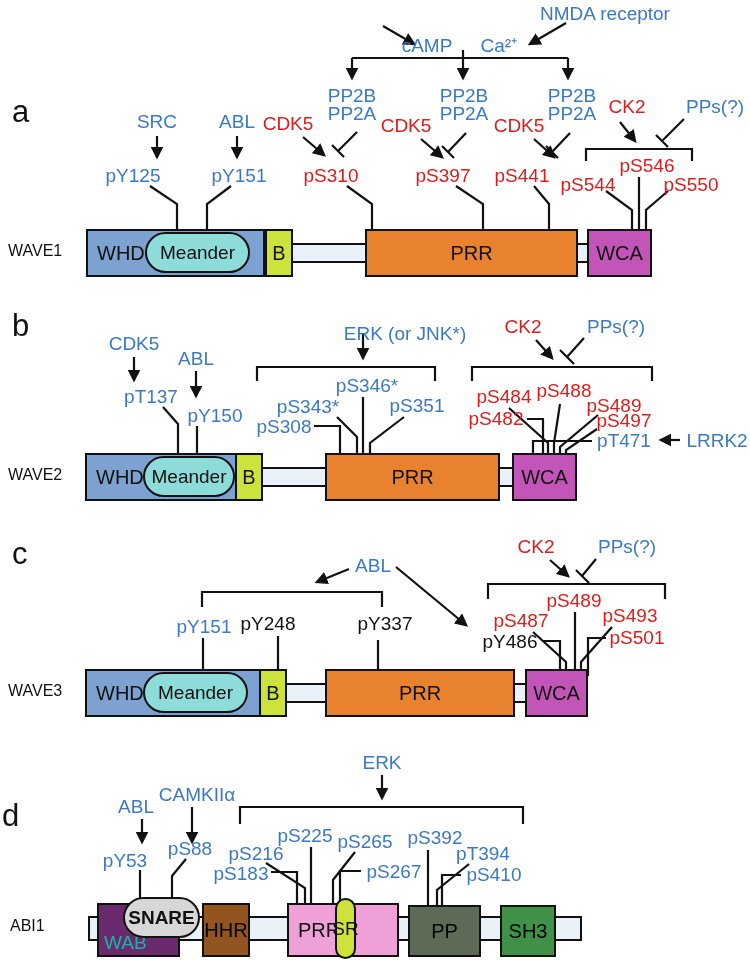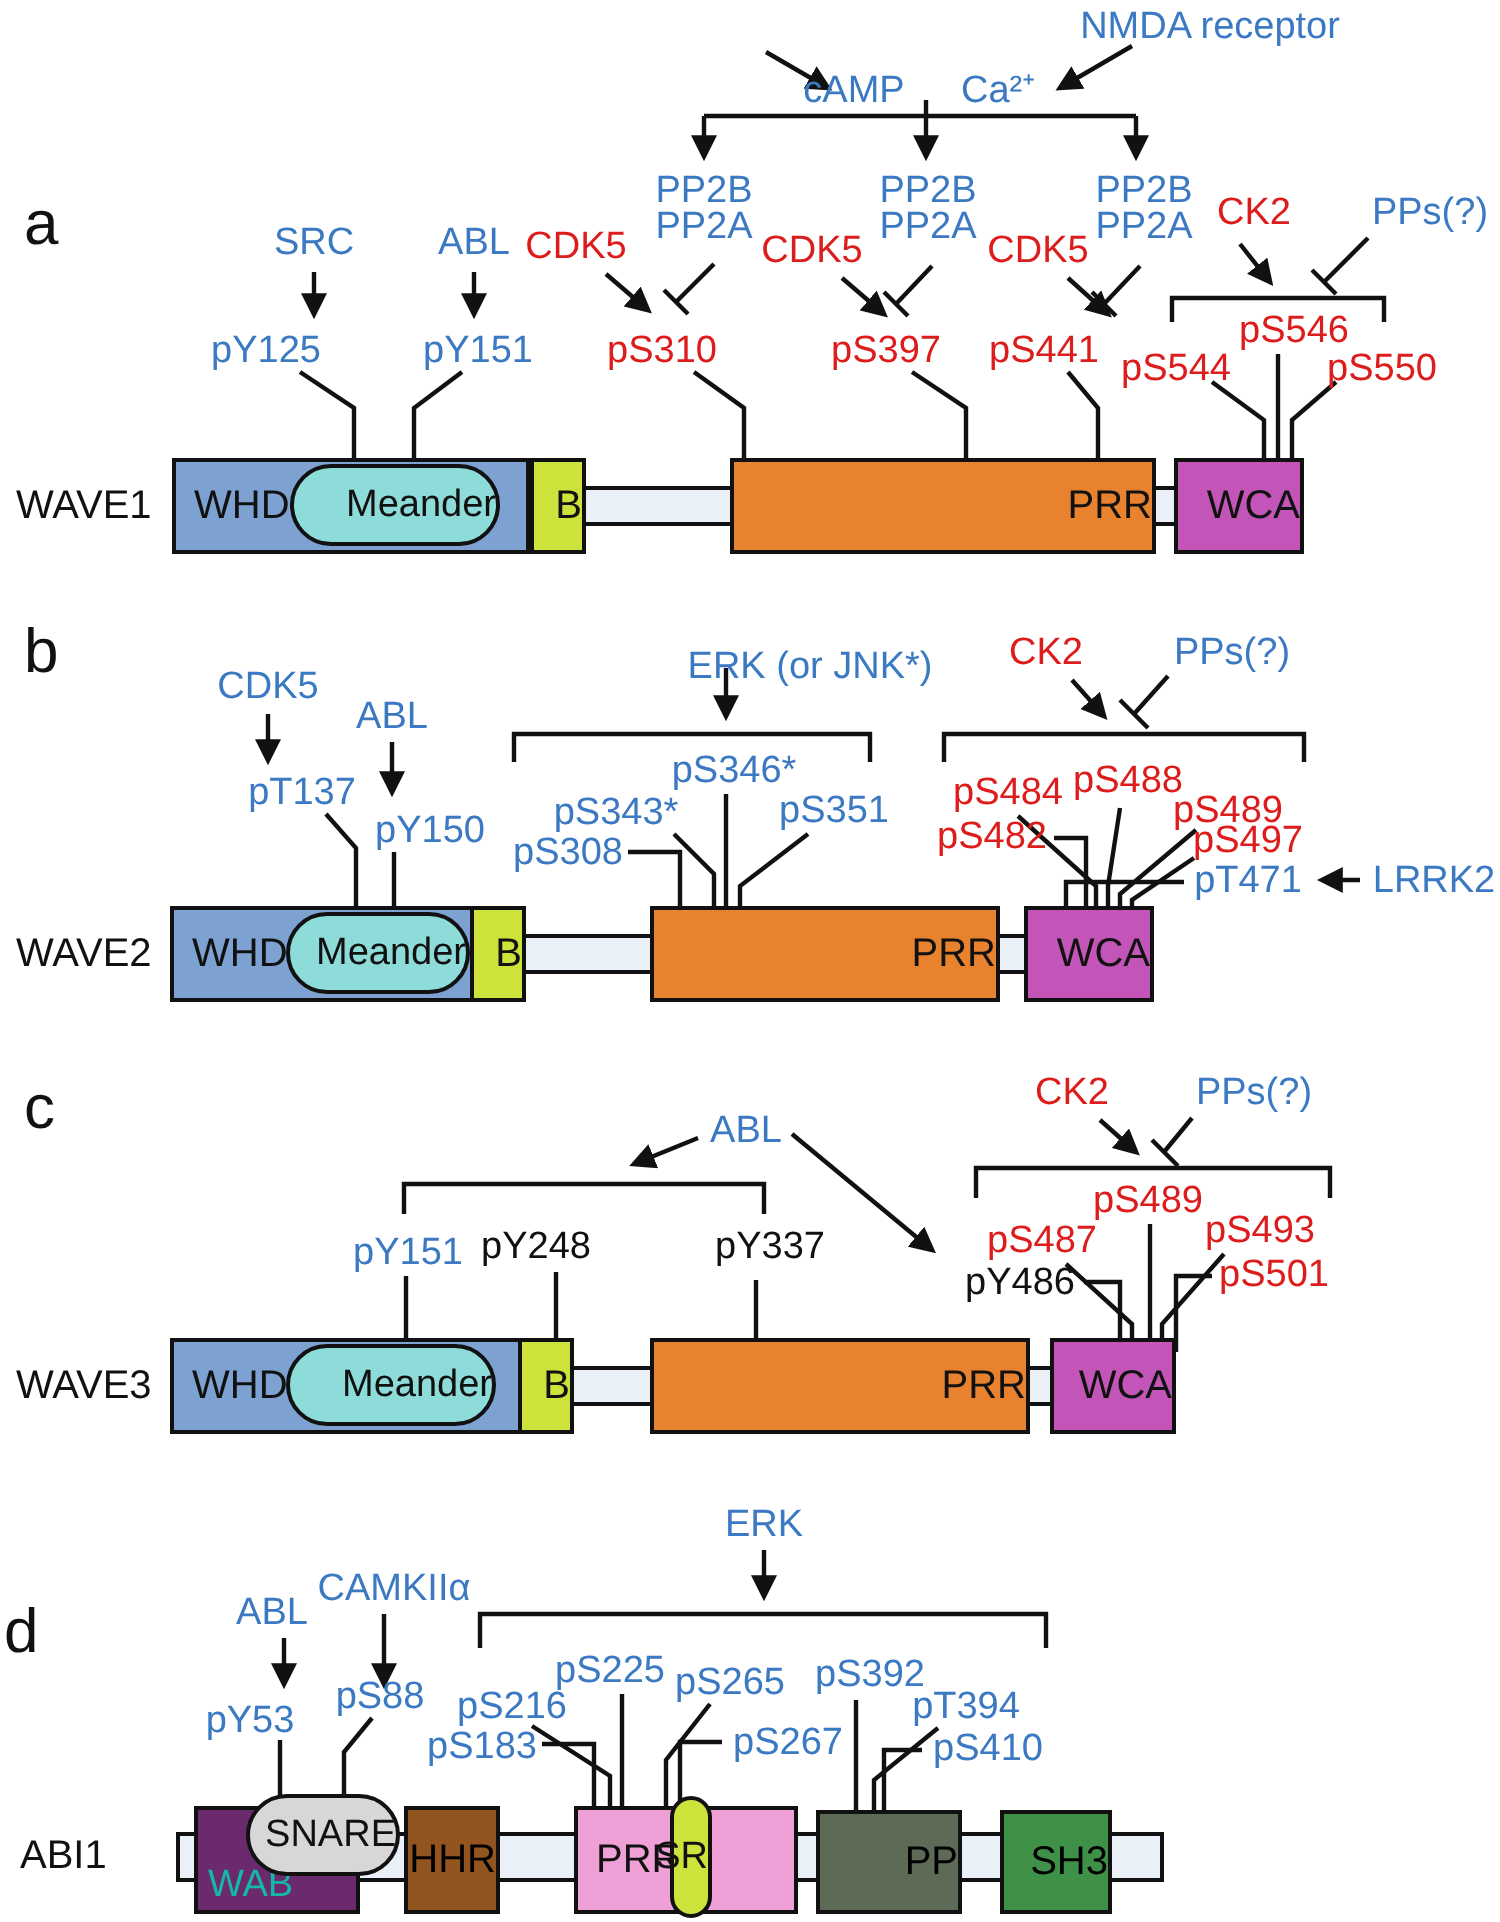--- a/index.html
+++ b/index.html
@@ -8,30 +8,30 @@
     --prr:#e8822e; --wca:#c455b8; --wab:#6b2a6e; --snare:#d7d7d7;
     --hhr:#93551f; --prr2:#efa0d7; --sr:#cde23b; --pp:#5c6a56; --sh3:#3e9147;
   }
   html,body{margin:0;padding:0;background:#fff;}
   .fig{position:relative;width:750px;height:961px;background:#fff;
        font-family:"Liberation Sans",sans-serif;overflow:hidden;}
   .wires{position:absolute;left:0;top:0;}
   .lb{position:absolute;transform:translateX(-50%);font-size:19px;line-height:1;white-space:nowrap;}
   .blue{color:var(--blue);} .red{color:var(--red);} .blk{color:var(--ink);}
   .pletter{position:absolute;font-size:31px;line-height:1;color:var(--ink);}
-  .pname{position:absolute;font-size:20px;line-height:1;color:var(--ink);text-align:center;}
+  .pname{position:absolute;font-size:16px;line-height:1;color:var(--ink);text-align:center;}
   .dom{position:absolute;box-sizing:border-box;border:2px solid var(--ink);
-       display:flex;align-items:center;justify-content:flex-end;
+       display:flex;align-items:center;justify-content:center;
        font-size:20px;line-height:1;color:var(--ink);}
   .left-align{justify-content:flex-start;padding-left:9px;}
   .rounded{border-radius:22px;}
   .linker{position:absolute;box-sizing:border-box;border:2px solid var(--ink);background:var(--linker);}
   .f-whd{background:var(--whd);} .f-meander{background:var(--meander);font-size:19px;}
   .f-b{background:var(--bblock);} .f-prr{background:var(--prr);} .f-wca{background:var(--wca);}
-  .f-wab{background:var(--wab);} .f-snare{background:var(--snare);font-size:19px;}
+  .f-wab{background:var(--wab);} .f-snare{background:var(--snare);font-size:19px;font-weight:bold;}
   .f-hhr{background:var(--hhr);} .f-prr2{background:var(--prr2);}
   .f-sr{background:var(--sr);font-size:19px;} .f-pp{background:var(--pp);} .f-sh3{background:var(--sh3);}
   .wht{color:#000000;}
   .wab-label{position:absolute;left:5px;bottom:3px;color:#14b8a6;font-size:19px;}
 </style>
 </head>
 <body>
 
 <div class="fig">
 

